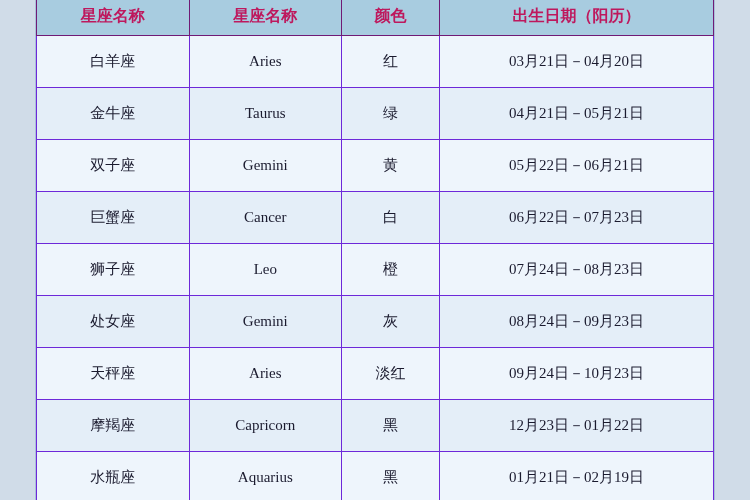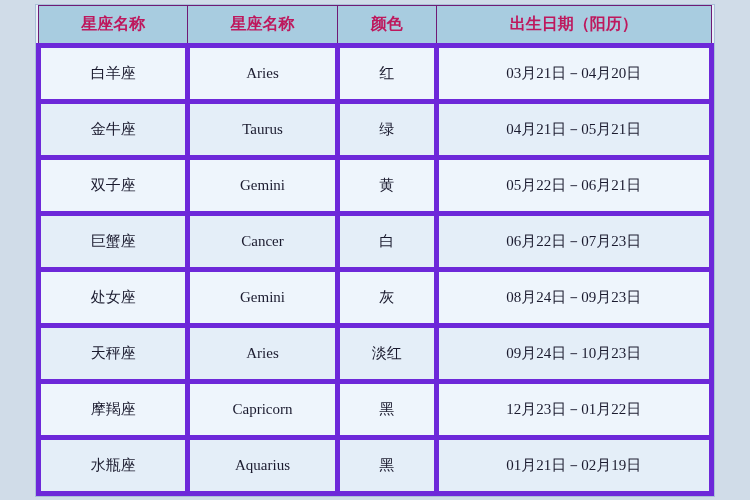--- a/index.html
+++ b/index.html
@@ -33,21 +33,21 @@
       background-color: #a8cce0;
       border: 1px solid #701a75;
       padding: 8px 12px;
       text-align: center;
       font-size: 16px;
       font-weight: bold;
       color: #be185d;
     }
 
     tbody tr td {
-      border: 5px solid #6d28d9;
+      border: 1px solid #6d28d9;
       padding: 16px 12px;
       text-align: center;
       font-size: 15px;
       color: #1a1a2e;
       background-color: #eef5fc;
     }
 
     tbody tr:nth-child(even) td {
       background-color: #e4eef8;
     }
@@ -84,20 +84,26 @@
           <td>黄</td>
           <td>05月22日－06月21日</td>
         </tr>
         <tr>
           <td>巨蟹座</td>
           <td>Cancer</td>
           <td>白</td>
           <td>06月22日－07月23日</td>
         </tr>
         <tr>
+          <td>狮子座</td>
+          <td>Leo</td>
+          <td>橙</td>
+          <td>07月24日－08月23日</td>
+        </tr>
+        <tr>
           <td>处女座</td>
           <td>Gemini</td>
           <td>灰</td>
           <td>08月24日－09月23日</td>
         </tr>
         <tr>
           <td>天秤座</td>
           <td>Aries</td>
           <td>淡红</td>
           <td>09月24日－10月23日</td>

